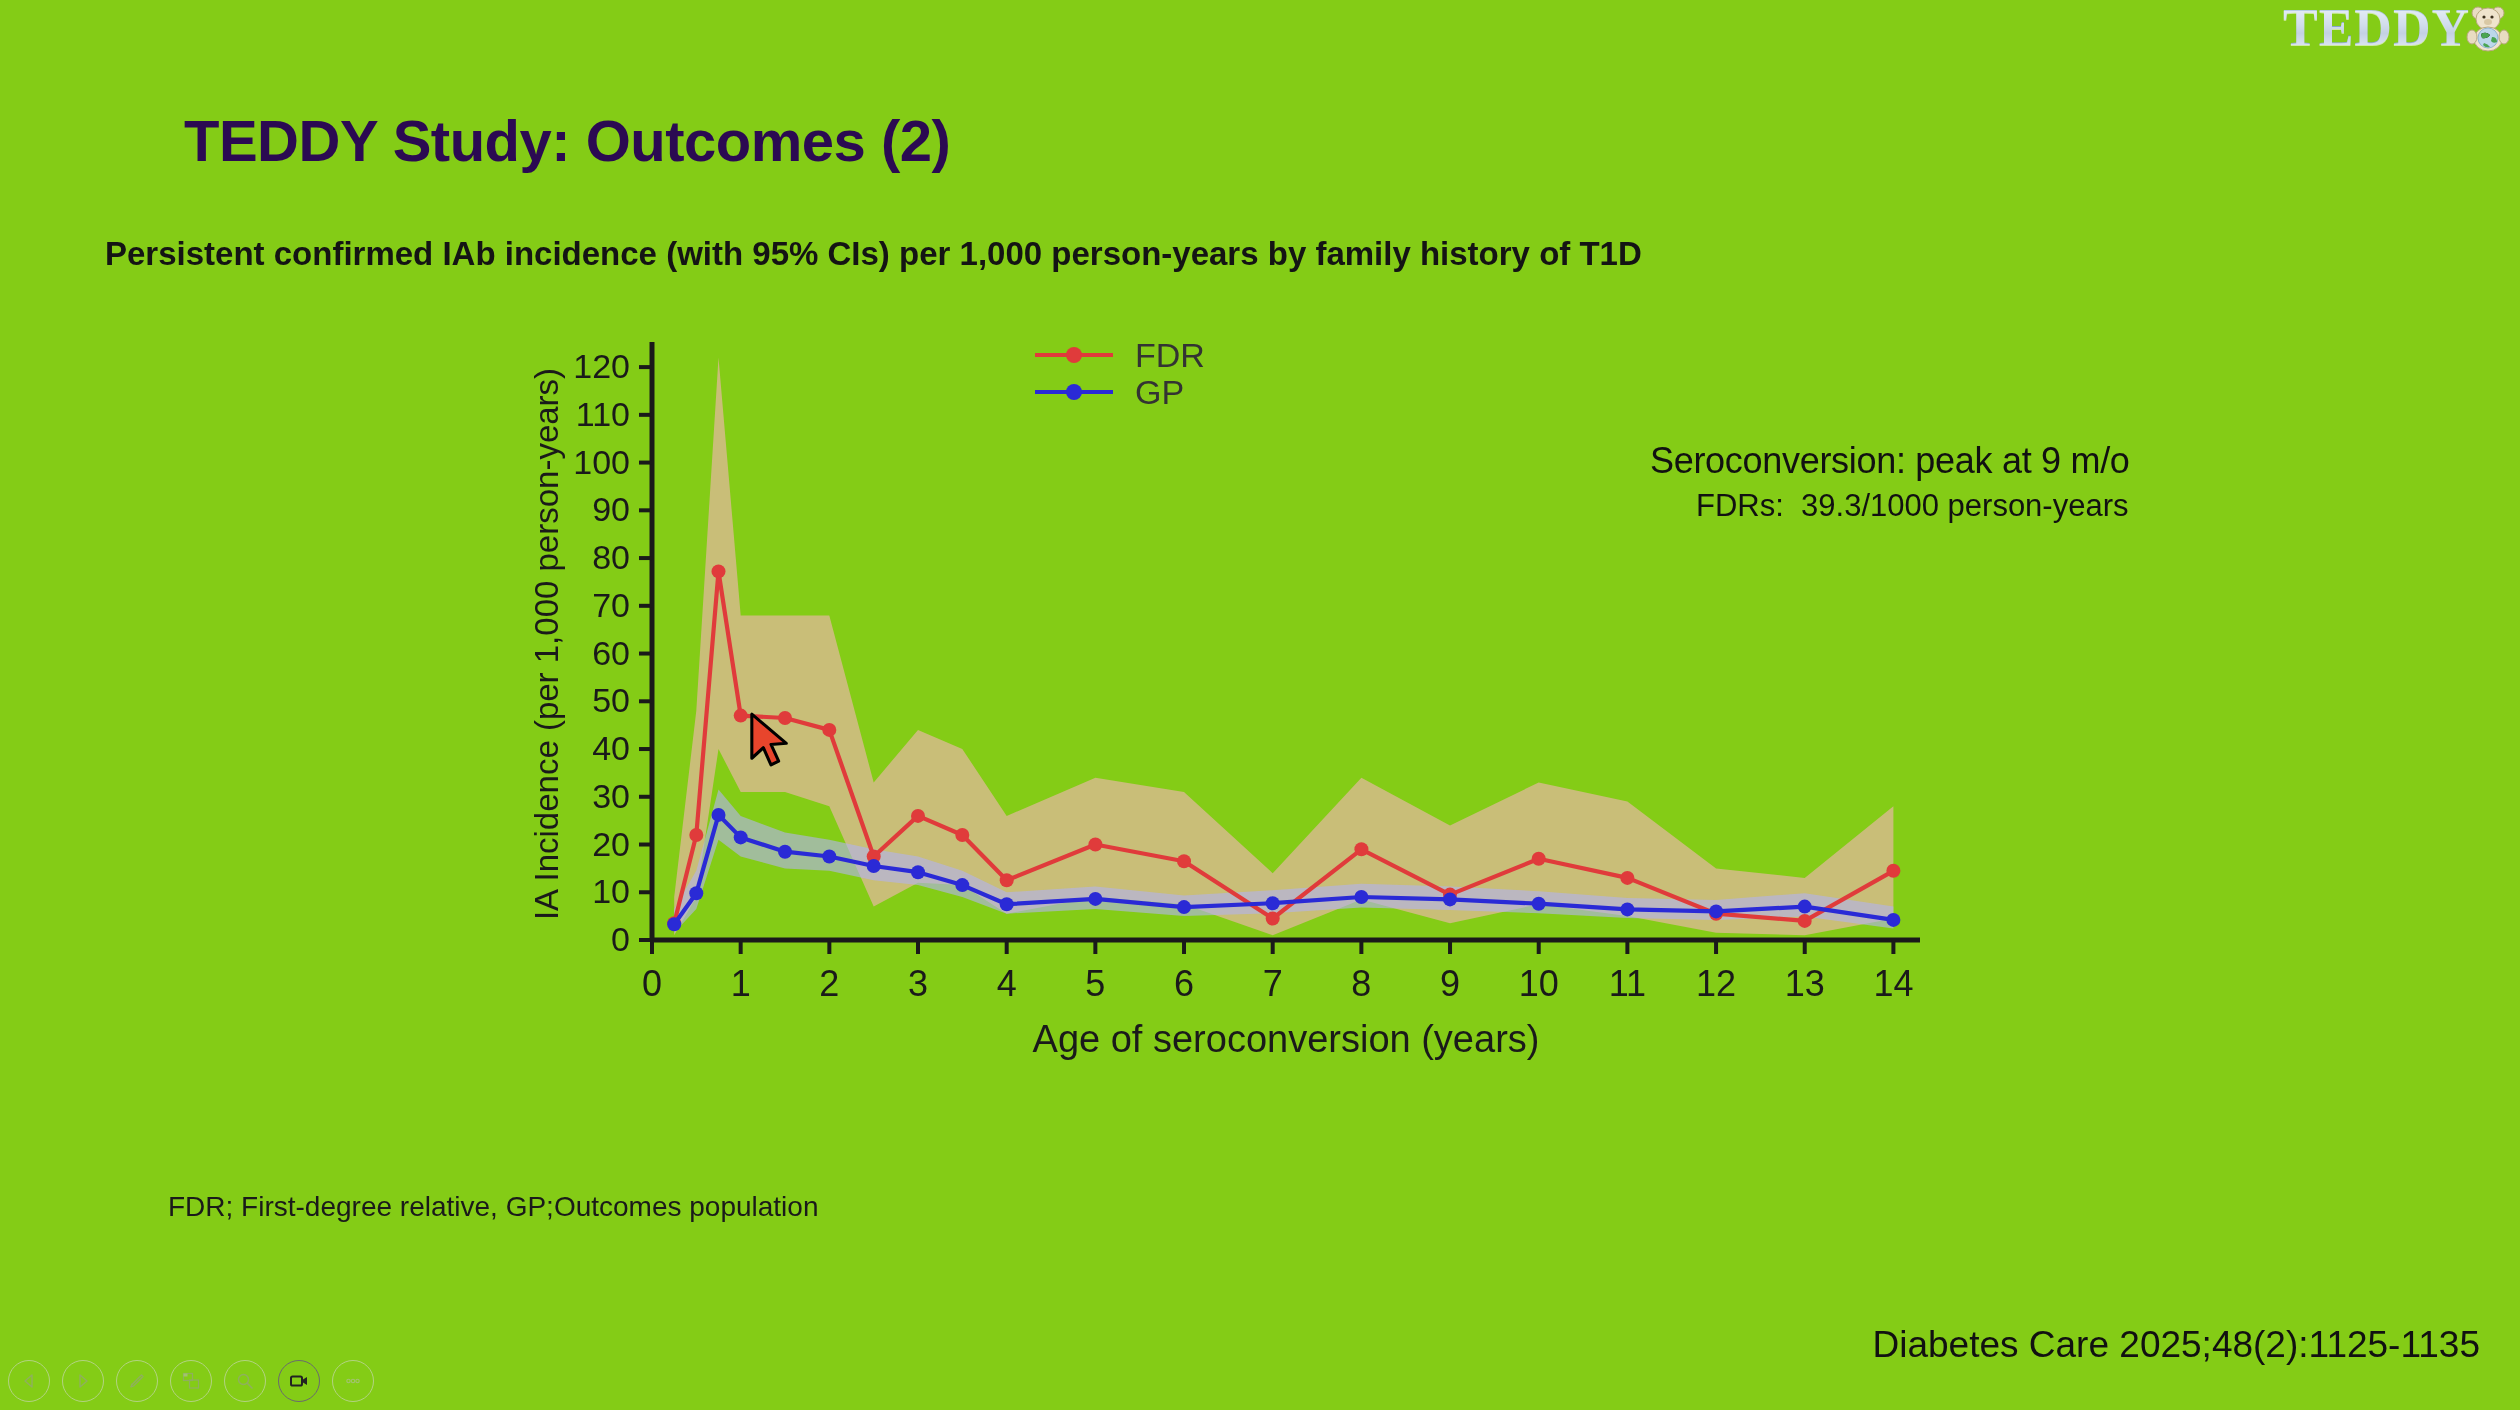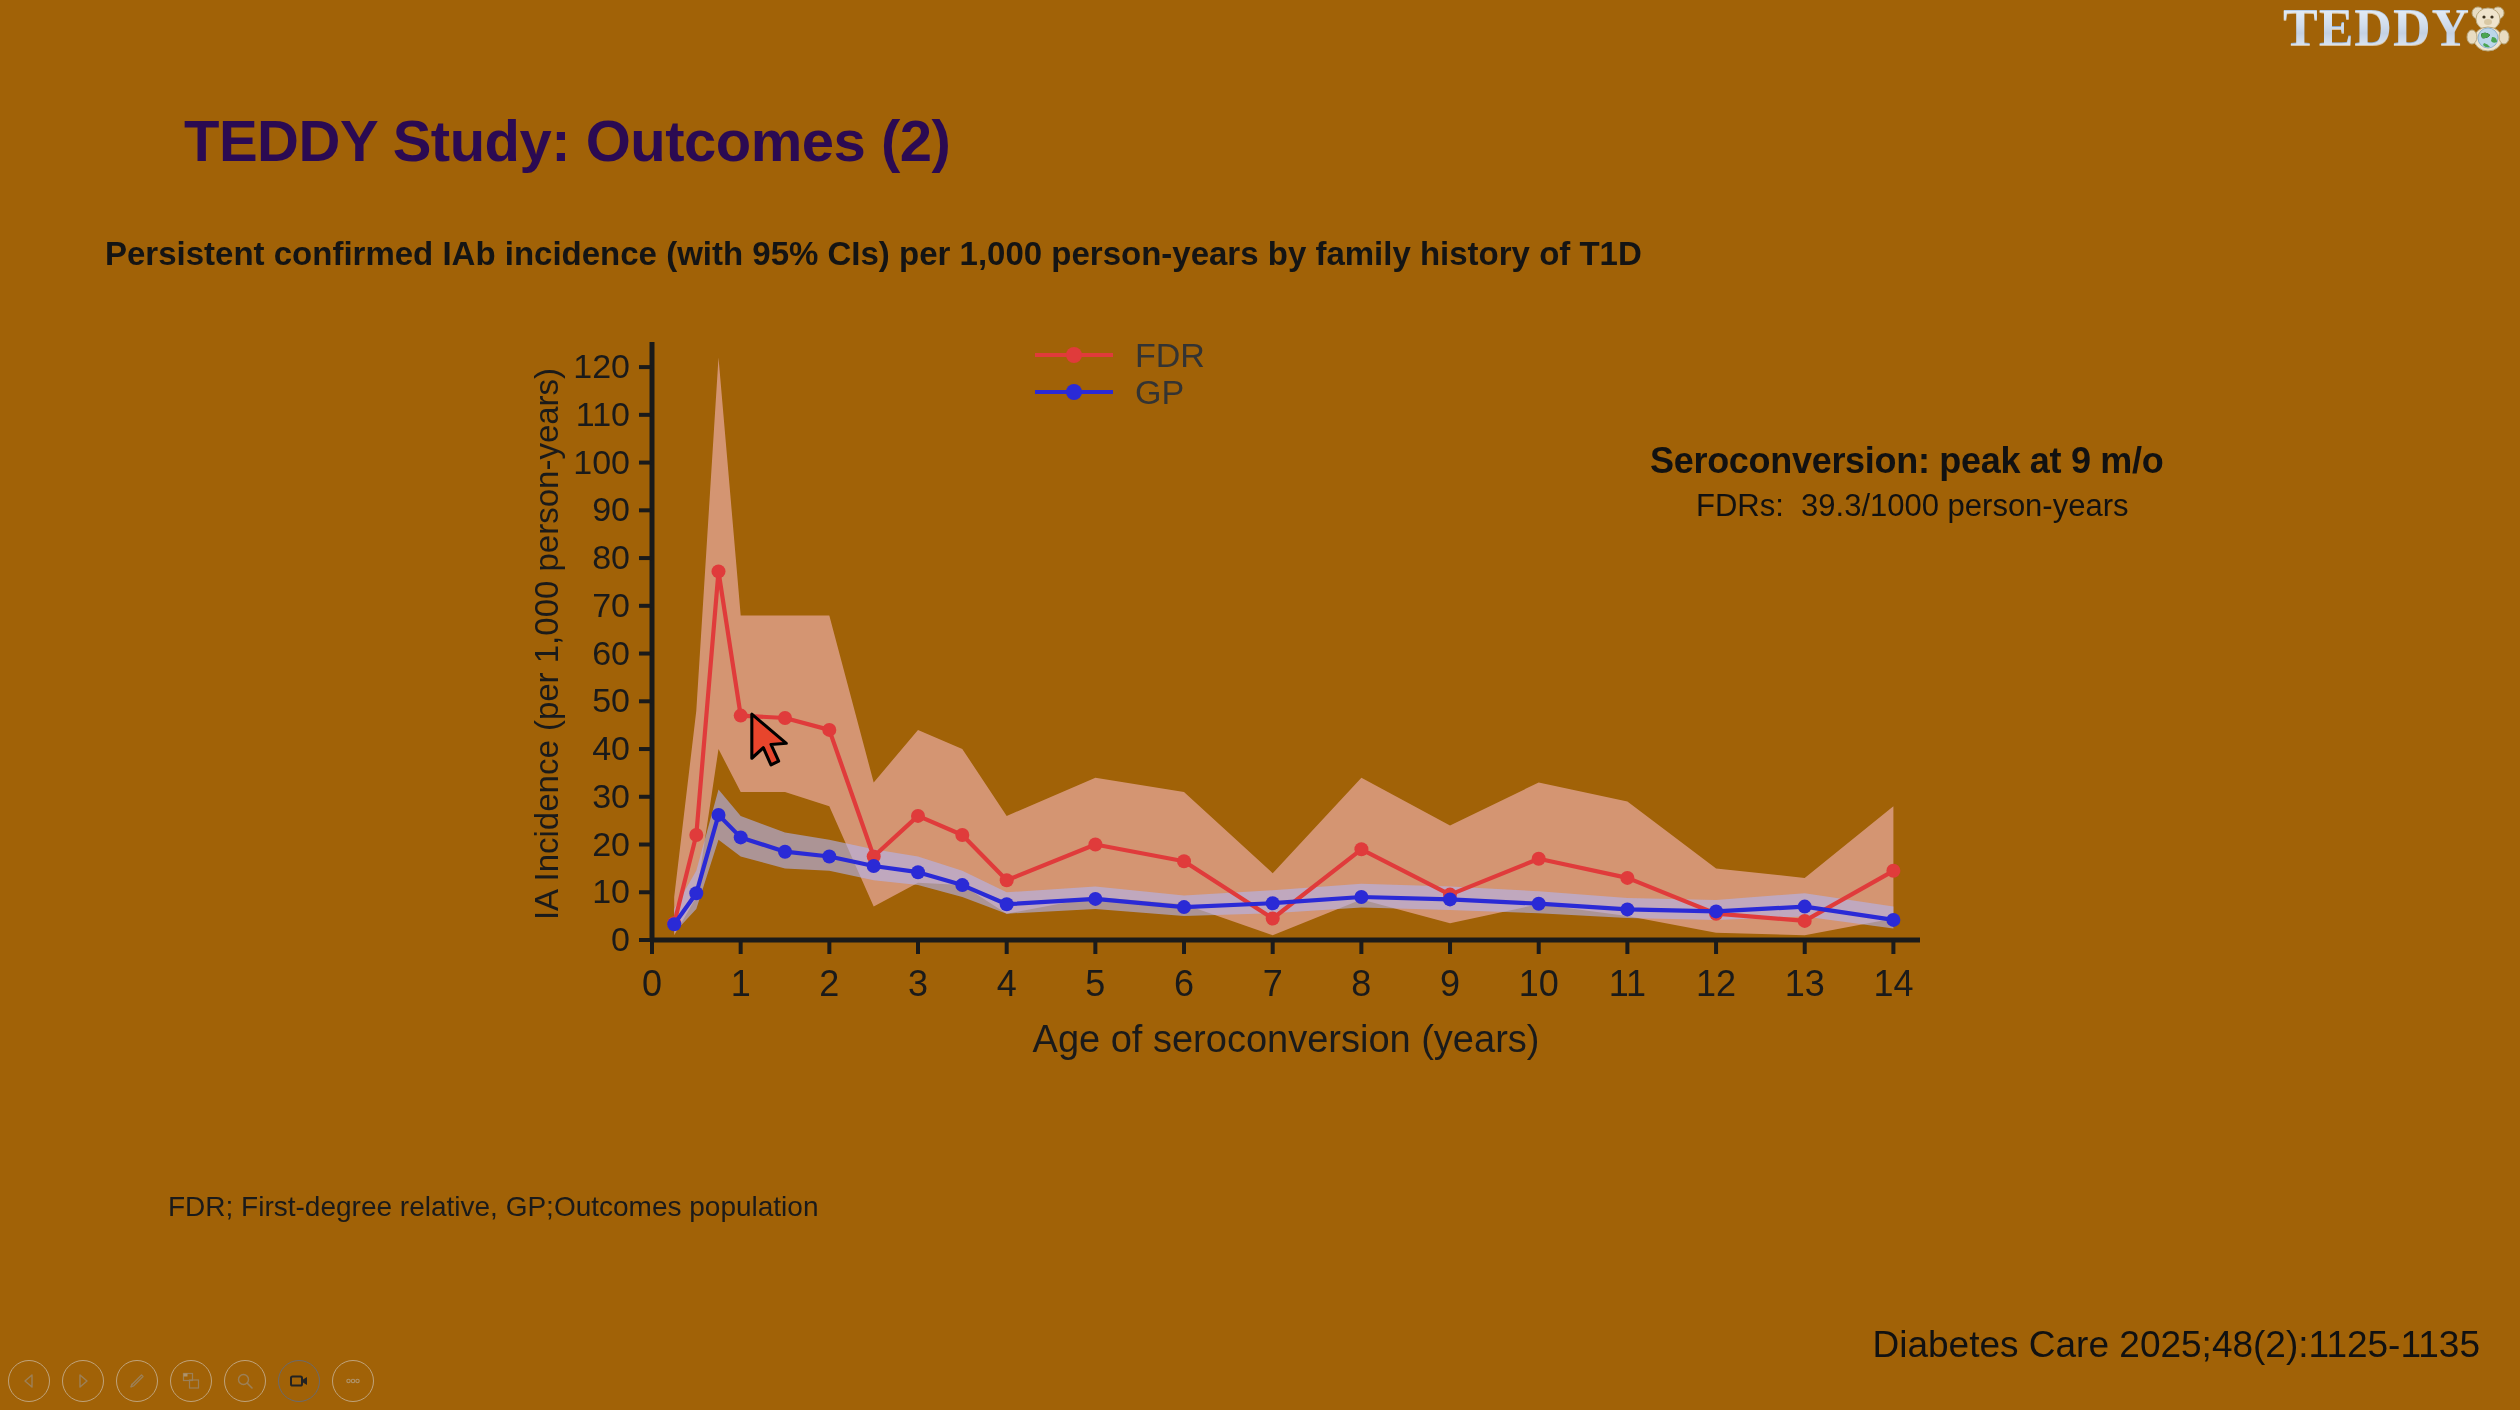--- a/index.html
+++ b/index.html
@@ -2,21 +2,21 @@
 <html><head>
 <meta charset="utf-8">
 <style>
   html,body{margin:0;padding:0;}
   body{
     width:2520px;height:1410px;
     background:#f8f7f8;
     font-family:"Liberation Sans", sans-serif;
     position:relative;overflow:hidden;
   }
-  .slide{position:absolute;inset:0;background:#a16207;}
+  .slide{position:absolute;inset:0;background:#84cc16;}
 
   
   #teddy-logo{position:absolute;right:10px;top:2px;display:flex;align-items:center;gap:2px;}
   #teddy-logo .word{
     font-family:"Liberation Serif", serif;
     font-size:52px;font-weight:700;letter-spacing:1px;
     background:linear-gradient(180deg,#cfe0f2 0%,#8ba9ce 45%,#6b8cb8 60%,#c8daee 100%);
     -webkit-background-clip:text;background-clip:text;color:transparent;
     text-shadow:0 1px 0 rgba(255,255,255,.6);
     line-height:1;
@@ -34,21 +34,21 @@
     position:absolute;left:105px;top:208px;
     font-size:33px;font-weight:700;color:#141414;
   }
 
   
   #chart-figure{position:absolute;left:520px;top:320px;width:1420px;height:790px;}
   #chart-svg{display:block;}
 
   
   #callout{position:absolute;left:1650px;top:440px;color:#111;}
-  #callout-heading{font-size:36px;font-weight:700;letter-spacing:-.3px;}
+  #callout-heading{font-size:36px;font-weight:400;letter-spacing:-.3px;}
   #callout-line1,#callout-line2{font-size:31px;font-weight:400;margin-left:46px;margin-top:6px;white-space:pre;}
 
   
   #footnote{position:absolute;left:168px;top:1188px;font-size:28px;color:#1a1a1a;line-height:1.35;}
 
   
   #citation{position:absolute;right:40px;bottom:44px;font-size:37px;color:#111;}
 
   
   #cursor{position:absolute;left:748px;top:712px;width:46px;height:58px;pointer-events:none;}

